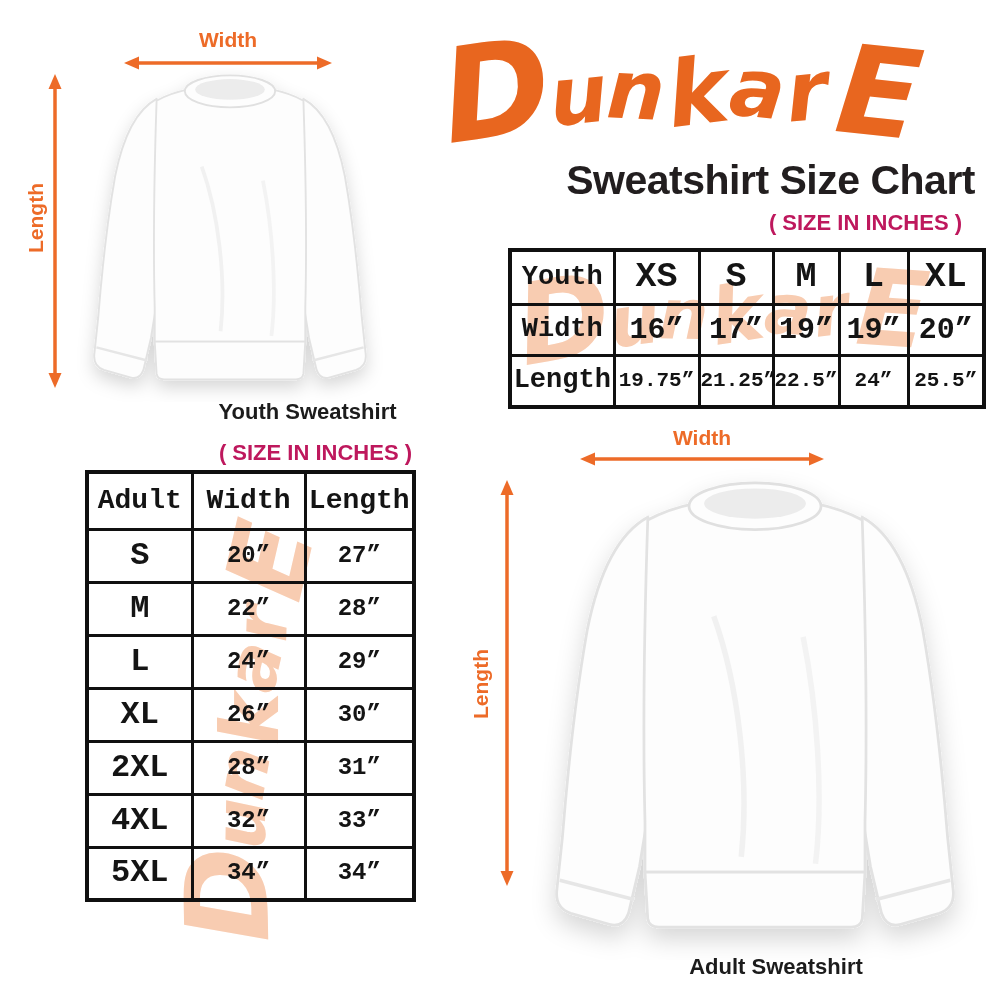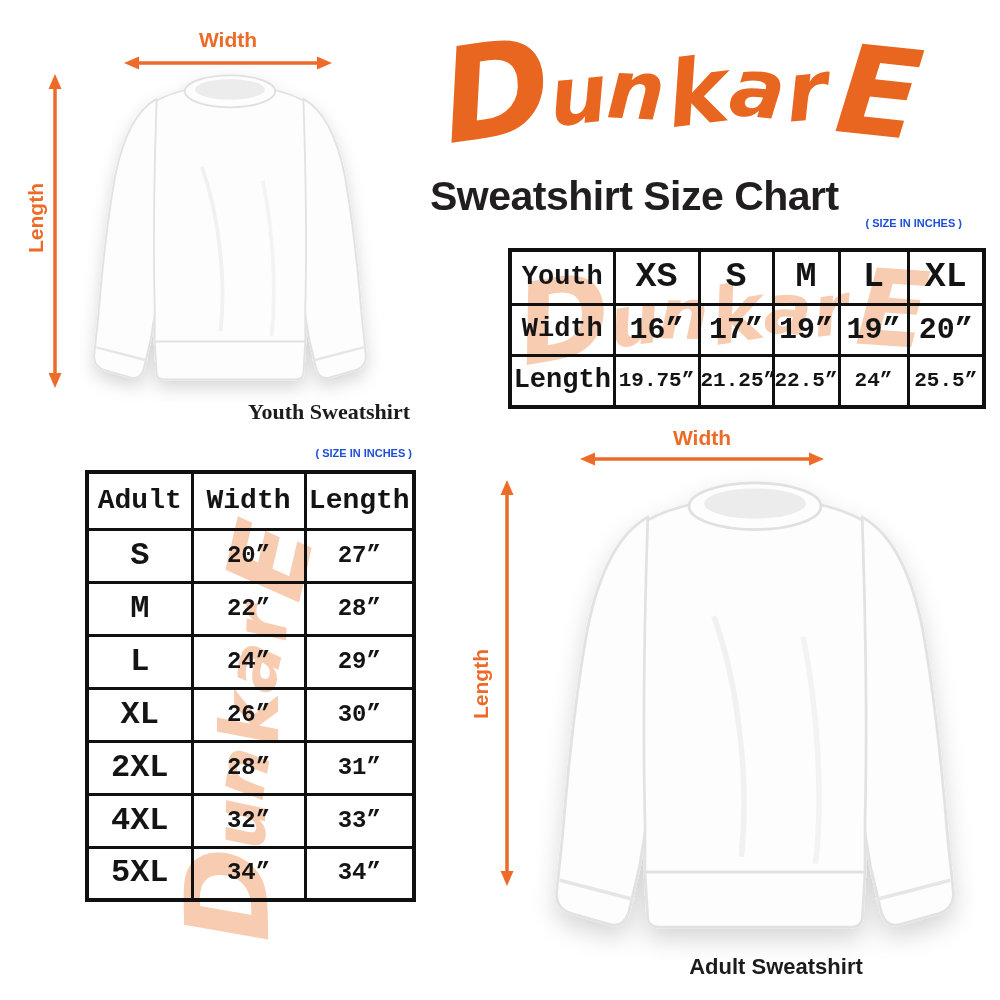--- a/index.html
+++ b/index.html
@@ -12,30 +12,30 @@
   
   .measure-label{
     color:#ed6b28; font-weight:bold; font-size:21px; text-align:center; line-height:24px;
   }
   .rot-90{transform:rotate(-90deg);}
   .arrow-svg{display:block;}
 
   
   .logo-svg{color:#e8661f;}
   .page-title{
-    font-size:41px; font-weight:bold; color:#221e1f; text-align:left;
-    letter-spacing:-0.5px; line-height:48px;margin-top:16px;
+    font-size:41px; font-weight:bold; color:#221e1f; text-align:right;
+    letter-spacing:-0.5px; line-height:48px;
   }
   .size-note{
-    font-size:11px; font-weight:bold; color:#1d4ed8; text-align:right; line-height:22px;
+    font-size:22px; font-weight:bold; color:#be185d; text-align:right; line-height:22px;
   }
   .shirt-caption{
     font-size:22px; font-weight:bold; color:#1c1c1c; line-height:26px;
   }
-  .cap-right{text-align:right;font-family:Liberation Serif, serif;}
+  .cap-right{text-align:center;}
   .cap-center{text-align:center;}
 
   
   .wm{color:#f8ccb1; z-index:0;}
 
   
   table.size-table{
     border-collapse:collapse; table-layout:fixed; z-index:1; position:absolute;
     background:transparent;
     font-family:Liberation Mono, monospace;

